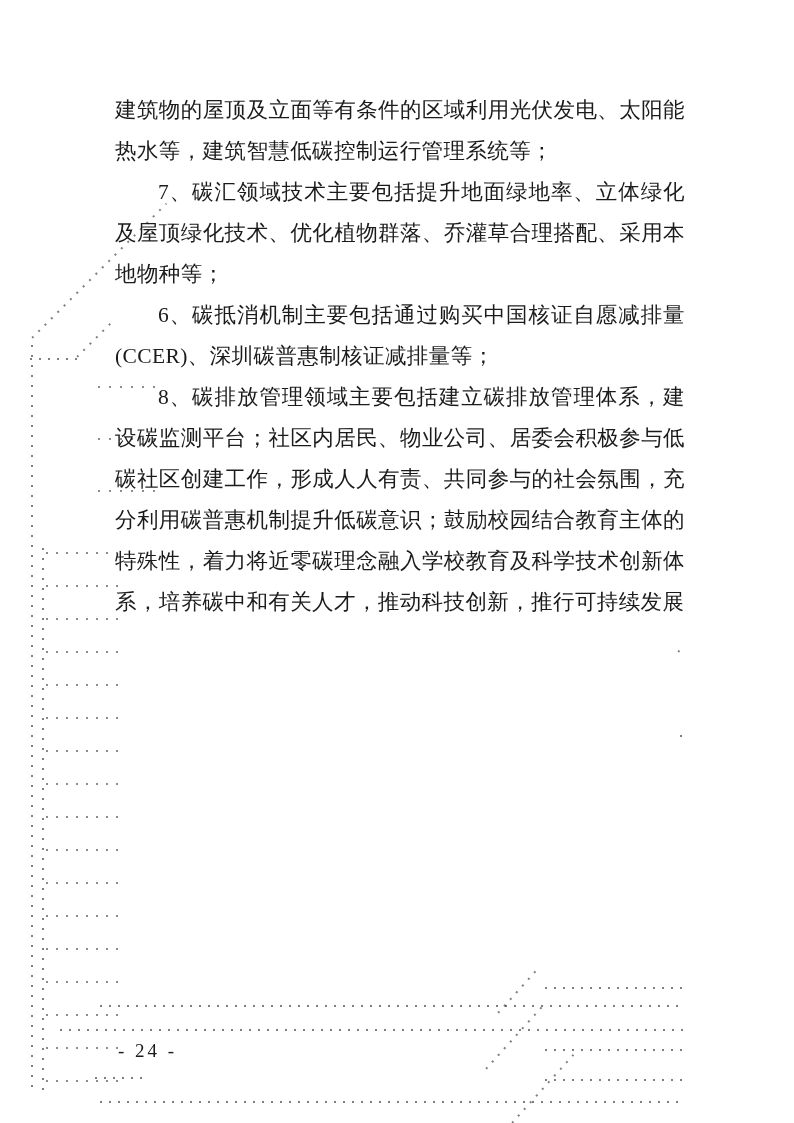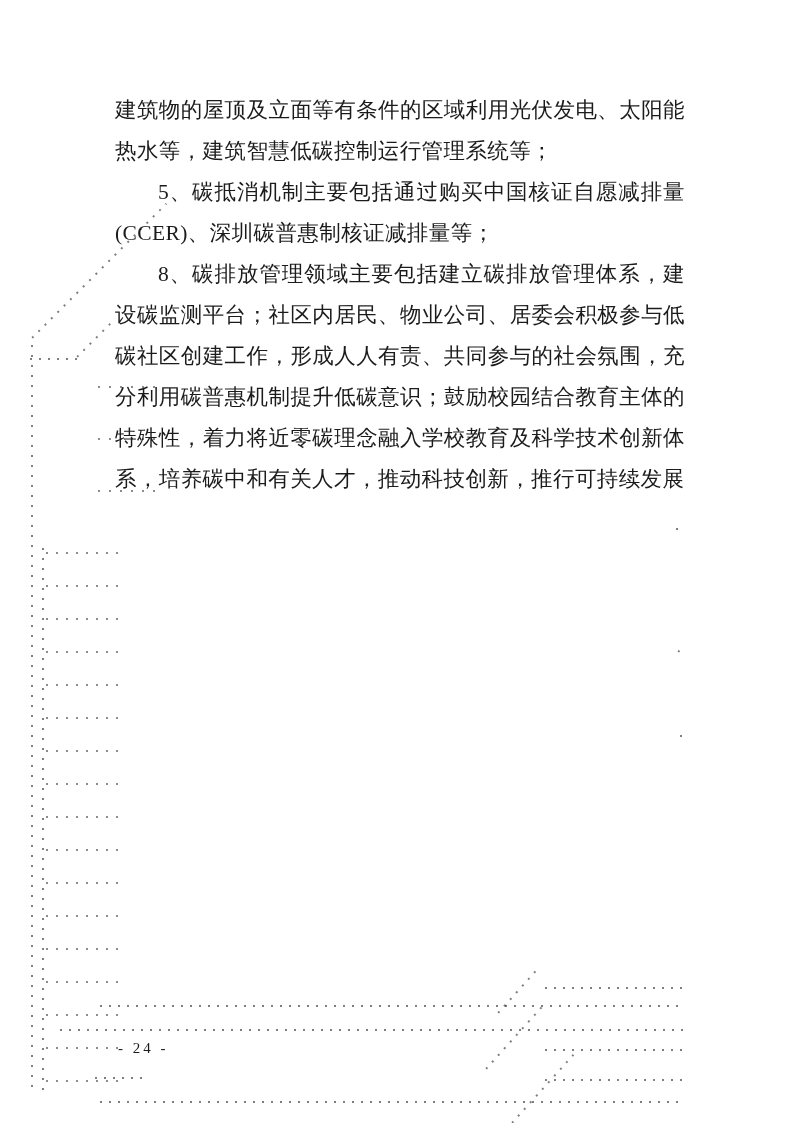--- a/index.html
+++ b/index.html
@@ -35,21 +35,21 @@
   .para-indent {
     text-indent: 2em;
   }
 
   
   .page-number {
     position: absolute;
     left: 118px;
     top: 1040px;
     color: #1b1b1b;
-    font-size: 15px;
+    font-size: 19px;
     letter-spacing: 3px;
     font-family: "Liberation Serif", "DejaVu Serif", serif;
   }
 
   
   .wm { position: absolute; inset: 0; pointer-events: none; }
   .dl-h {
     position: absolute;
     height: 2px;
     background-image: radial-gradient(circle at 1px 1px, rgba(0,0,0,0.5) 0.9px, transparent 1.1px);
@@ -102,19 +102,20 @@
     <div class="dl-h" style="left:545px; top:1079px; width:235px;"></div>
     <div class="dl-h" style="left:100px; top:1101px; width:690px;"></div>
 
     <div class="dl-diag" style="left:498px; top:1012px; width:62px; transform:rotate(-48deg);"></div>
     <div class="dl-diag" style="left:486px; top:1068px; width:85px; transform:rotate(-48deg);"></div>
     <div class="dl-diag" style="left:512px; top:1122px; width:92px; transform:rotate(-48deg);"></div>
   </div>
 
   <main class="body-text">
     <p class="para">建筑物的屋顶及立面等有条件的区域利用光伏发电、太阳能热水等，建筑智慧低碳控制运行管理系统等；</p>
-    <p class="para para-indent">5、碳抵消机制主要包括通过购买中国核证自愿减排量(CCER)、深圳碳普惠制核证减排量等；</p>
+    <p class="para para-indent">7、碳汇领域技术主要包括提升地面绿地率、立体绿化及屋顶绿化技术、优化植物群落、乔灌草合理搭配、采用本地物种等；</p>
+    <p class="para para-indent">6、碳抵消机制主要包括通过购买中国核证自愿减排量(CCER)、深圳碳普惠制核证减排量等；</p>
     <p class="para para-indent">8、碳排放管理领域主要包括建立碳排放管理体系，建设碳监测平台；社区内居民、物业公司、居委会积极参与低碳社区创建工作，形成人人有责、共同参与的社会氛围，充分利用碳普惠机制提升低碳意识；鼓励校园结合教育主体的特殊性，着力将近零碳理念融入学校教育及科学技术创新体系，培养碳中和有关人才，推动科技创新，推行可持续发展</p>
   </main>
 
   <div class="page-number">- 24 -</div>
 
 </div>
 
 </body></html>

